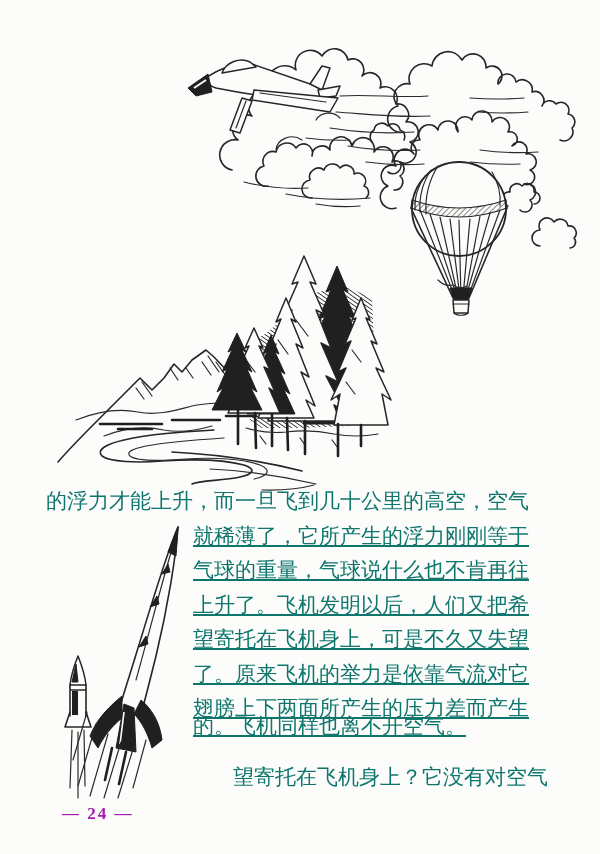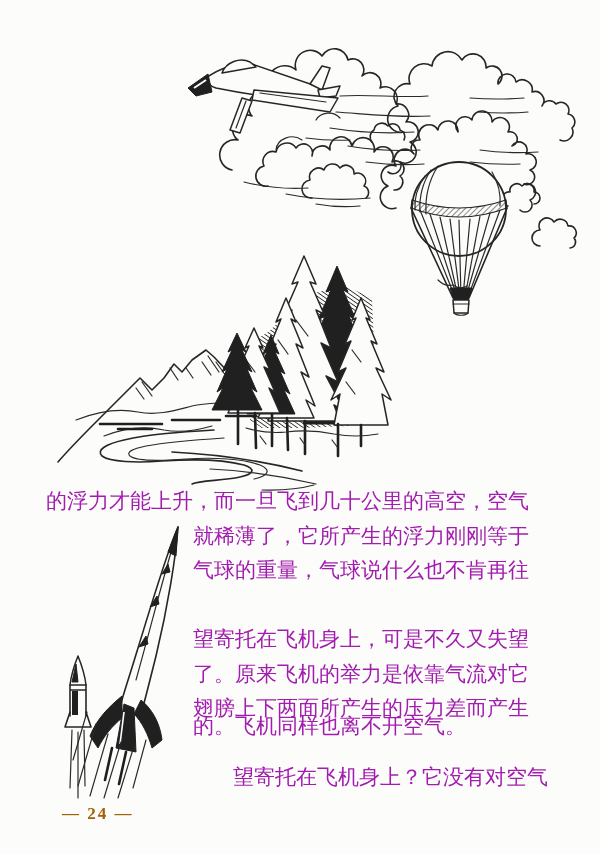--- a/index.html
+++ b/index.html
@@ -18,28 +18,28 @@
   .th{stroke:#1f1f1f;stroke-width:2.6;fill:none;stroke-linecap:round;}
   .dk{fill:#202020;stroke:#202020;stroke-width:1;stroke-linejoin:round;}
   .wt{fill:#fcfcfa;stroke:#262626;stroke-width:1.5;stroke-linejoin:round;stroke-linecap:round;}
   .text-layer{position:absolute;left:0;top:0;width:600px;height:854px;}
   .tline{
     position:absolute;
     font-size:21px;
     line-height:24px;
     letter-spacing:0px;
     white-space:nowrap;
-    color:#a21caf;
+    color:#0f766e;
   }
   .l0{left:46px;}
-  .l-wrap{left:193px;}
+  .l-wrap{left:193px;text-decoration:underline;}
   .l-indent{left:233px;}
   .folio{
     position:absolute;left:62px;top:804px;
-    font-size:17px;font-weight:bold;letter-spacing:2px;color:#a16207;
+    font-size:17px;font-weight:bold;letter-spacing:2px;color:#a21caf;
     white-space:nowrap;
   }
 </style>
 </head>
 <body>
 
 <div class="page">
 
   <svg class="art" width="600" height="854" viewBox="0 0 600 854" aria-hidden="true">
     <defs>
@@ -192,20 +192,21 @@
       <rect x="72" y="691" width="6" height="24" fill="#202020"></rect>
       <path class="ln" d="M70,712 L65,727 M86,712 L91,727 M65,727 L91,727"></path>
       <path class="ln2" d="M72,730 L70,788 M78,732 L78,798 M84,730 L85,786"></path>
     </g>
   </svg>
 
   <div class="text-layer">
       <div class="tline l0" style="top: 489px;">的浮力才能上升，而一旦飞到几十公里的高空，空气</div>
       <div class="tline l-wrap" style="top: 523.5px;">就稀薄了，它所产生的浮力刚刚等于</div>
       <div class="tline l-wrap" style="top: 558px;">气球的重量，气球说什么也不肯再往</div>
+      <div class="tline l-wrap" style="top: 592.5px;">上升了。飞机发明以后，人们又把希</div>
       <div class="tline l-wrap" style="top: 627px;">望寄托在飞机身上，可是不久又失望</div>
       <div class="tline l-wrap" style="top: 661.5px;">了。原来飞机的举力是依靠气流对它</div>
       <div class="tline l-wrap" style="top: 696px; text-align: center;">翅膀上下两面所产生的压力差而产生</div>
       <div class="tline l-wrap" style="top: 714px;">的。飞机同样也离不开空气。</div>
       <div class="tline l-indent" style="top: 765px;">望寄托在飞机身上？它没有对空气</div>
     </div>
 
   <div class="folio">— 24 —</div>
 
 </div>

